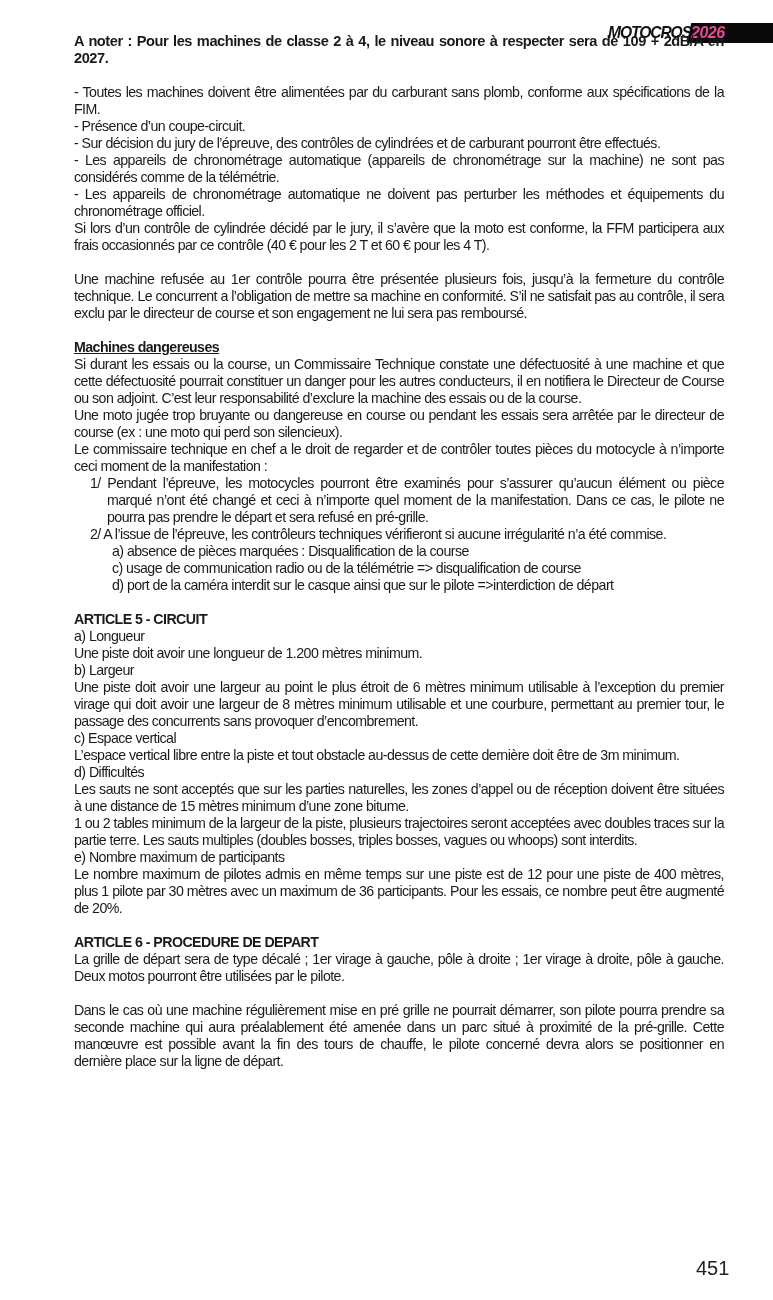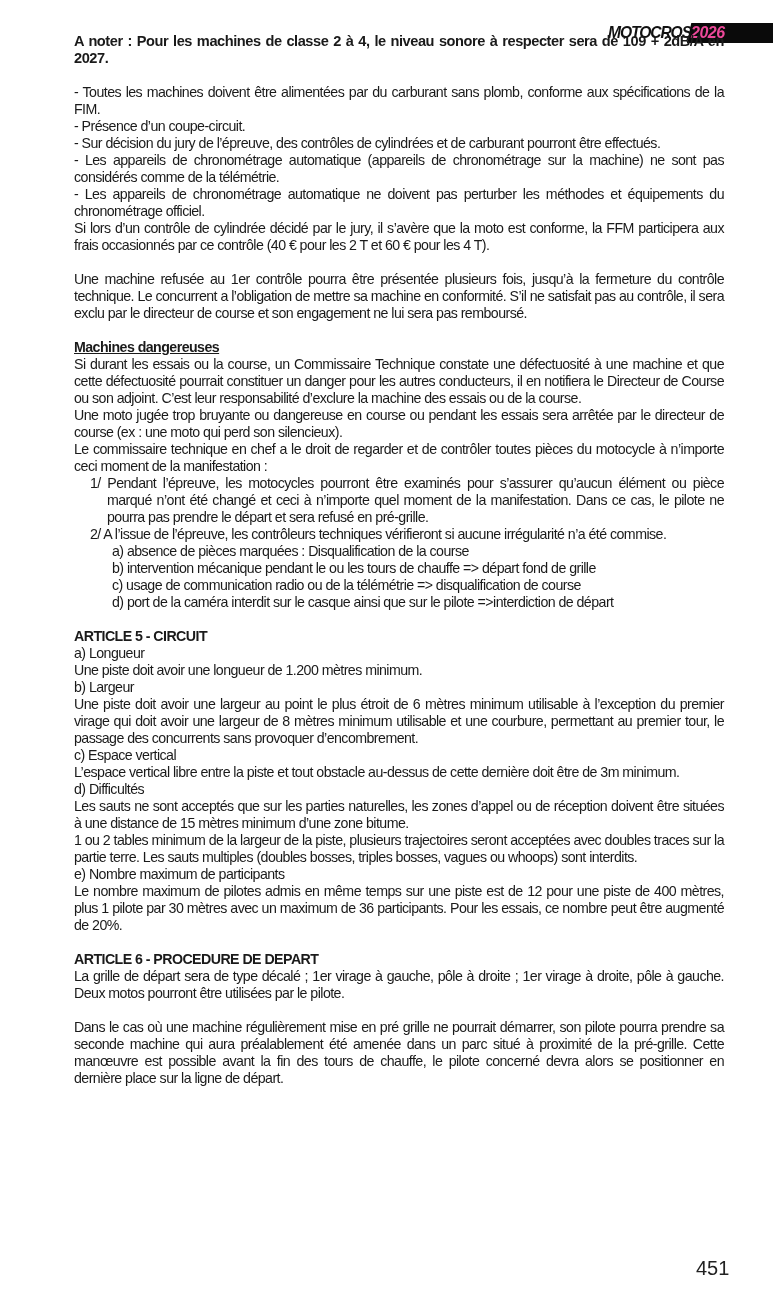--- a/index.html
+++ b/index.html
@@ -46,21 +46,20 @@
   <div class="gap"></div>
 
   <section>
     <p class="bold ul">Machines dangereuses</p>
     <p>Si durant les essais ou la course, un Commissaire Technique constate une défectuosité à une machine et que cette défectuosité pourrait constituer un danger pour les autres conducteurs, il en notifiera le Directeur de Course ou son adjoint. C’est leur responsabilité d’exclure la machine des essais ou de la course.</p>
     <p>Une moto jugée trop bruyante ou dangereuse en course ou pendant les essais sera arrêtée par le directeur de course (ex : une moto qui perd son silencieux).</p>
     <p>Le commissaire technique en chef a le droit de regarder et de contrôler toutes pièces du motocycle à n’importe ceci moment de la manifestation :</p>
     <p class="hang">1/ Pendant l’épreuve, les motocycles pourront être examinés pour s’assurer qu’aucun élément ou pièce marqué n’ont été changé et ceci à n’importe quel moment de la manifestation. Dans ce cas, le pilote ne pourra pas prendre le départ et sera refusé en pré-grille.</p>
     <p class="ind1">2/ A l’issue de l’épreuve, les contrôleurs techniques vérifieront si aucune irrégularité n’a été commise.</p>
     <p class="ind2">a) absence de pièces marquées : Disqualification de la course</p>
-    <p class="ind2">b) intervention mécanique pendant le ou les tours de chauffe =&gt; départ fond de grille</p>
     <p class="ind2">c) usage de communication radio ou de la télémétrie =&gt; disqualification de course</p>
     <p class="ind2">d) port de la caméra interdit sur le casque ainsi que sur le pilote =&gt;interdiction de départ</p>
   </section>
   <div class="gap"></div>
 
   <section>
     <p class="bold">ARTICLE 5 - CIRCUIT</p>
     <p>a) Longueur</p>
     <p>Une piste doit avoir une longueur de 1.200 mètres minimum.</p>
     <p>b) Largeur</p>

